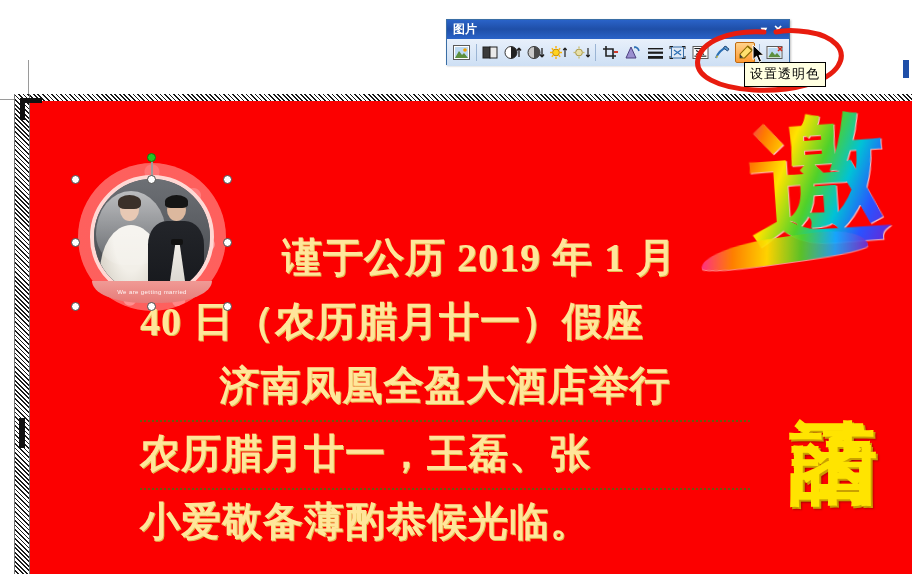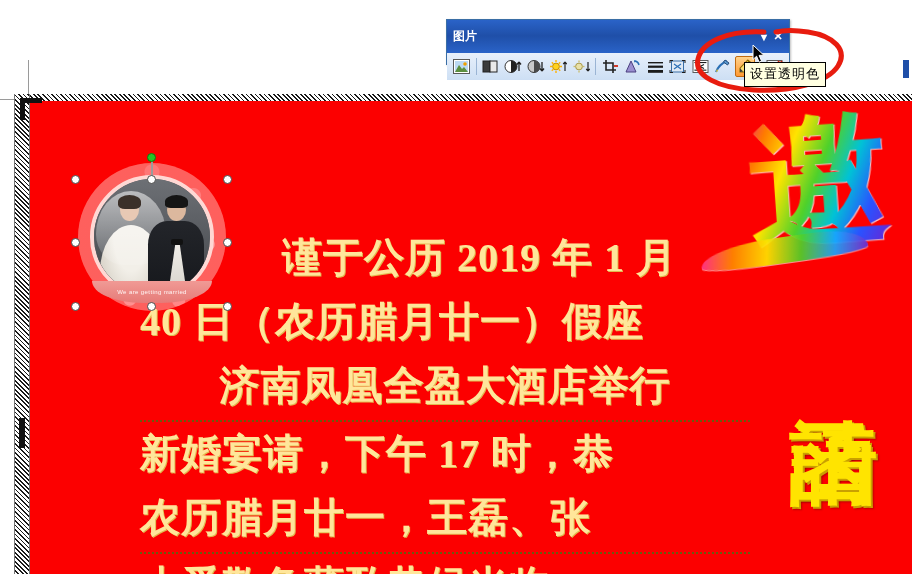--- a/index.html
+++ b/index.html
@@ -211,21 +211,21 @@
   
   #pic-toolbar {
     position:absolute; left:446px; top:19px;
     width:344px; height:46px;
     background:#cfe0f5;
     border:1px solid #3a6ea5;
     z-index:40;
     box-shadow: 1px 1px 2px rgba(0,0,0,.25);
   }
   #tb-titlebar {
-    height:33px;
+    height:19px;
     background: linear-gradient(180deg,#2a63c8 0%, #1f4fa8 48%, #2a63c8 100%);
     display:flex; align-items:center; padding:0 4px;
     color:#ffffff;
   }
   #tb-title {
     font-size:12px; font-weight:bold; font-family:"DejaVu Sans", sans-serif;
     flex:1; line-height:17px; padding-left:2px;
   }
   .tb-ctl {
     width:14px; height:15px; display:flex; align-items:center; justify-content:center;
@@ -290,21 +290,20 @@
             <div class="groom-hair"></div>
           </div>
         </div>
         <div id="photo-banner">We are getting married</div>
       </div>
 
       <div id="invite-text">
         <div class="tline l1">谨于公历 2019 年 1 月</div>
         <div class="tline">40 日（农历腊月廿一）假座</div>
         <div class="tline sq-underline">济南凤凰全盈大酒店举行</div>
-        <div class="tline">新婚宴请，下午 17 时，恭</div>
         <div class="tline sq-underline2">农历腊月廿一，王磊、张</div>
         <div class="tline">小爱敬备薄酌恭候光临。</div>
       </div>
 
       <div id="char-yao">邀</div>
       <div id="yao-swash"></div>
 
       <div id="char-vertical">請函</div>
     </div>
 

